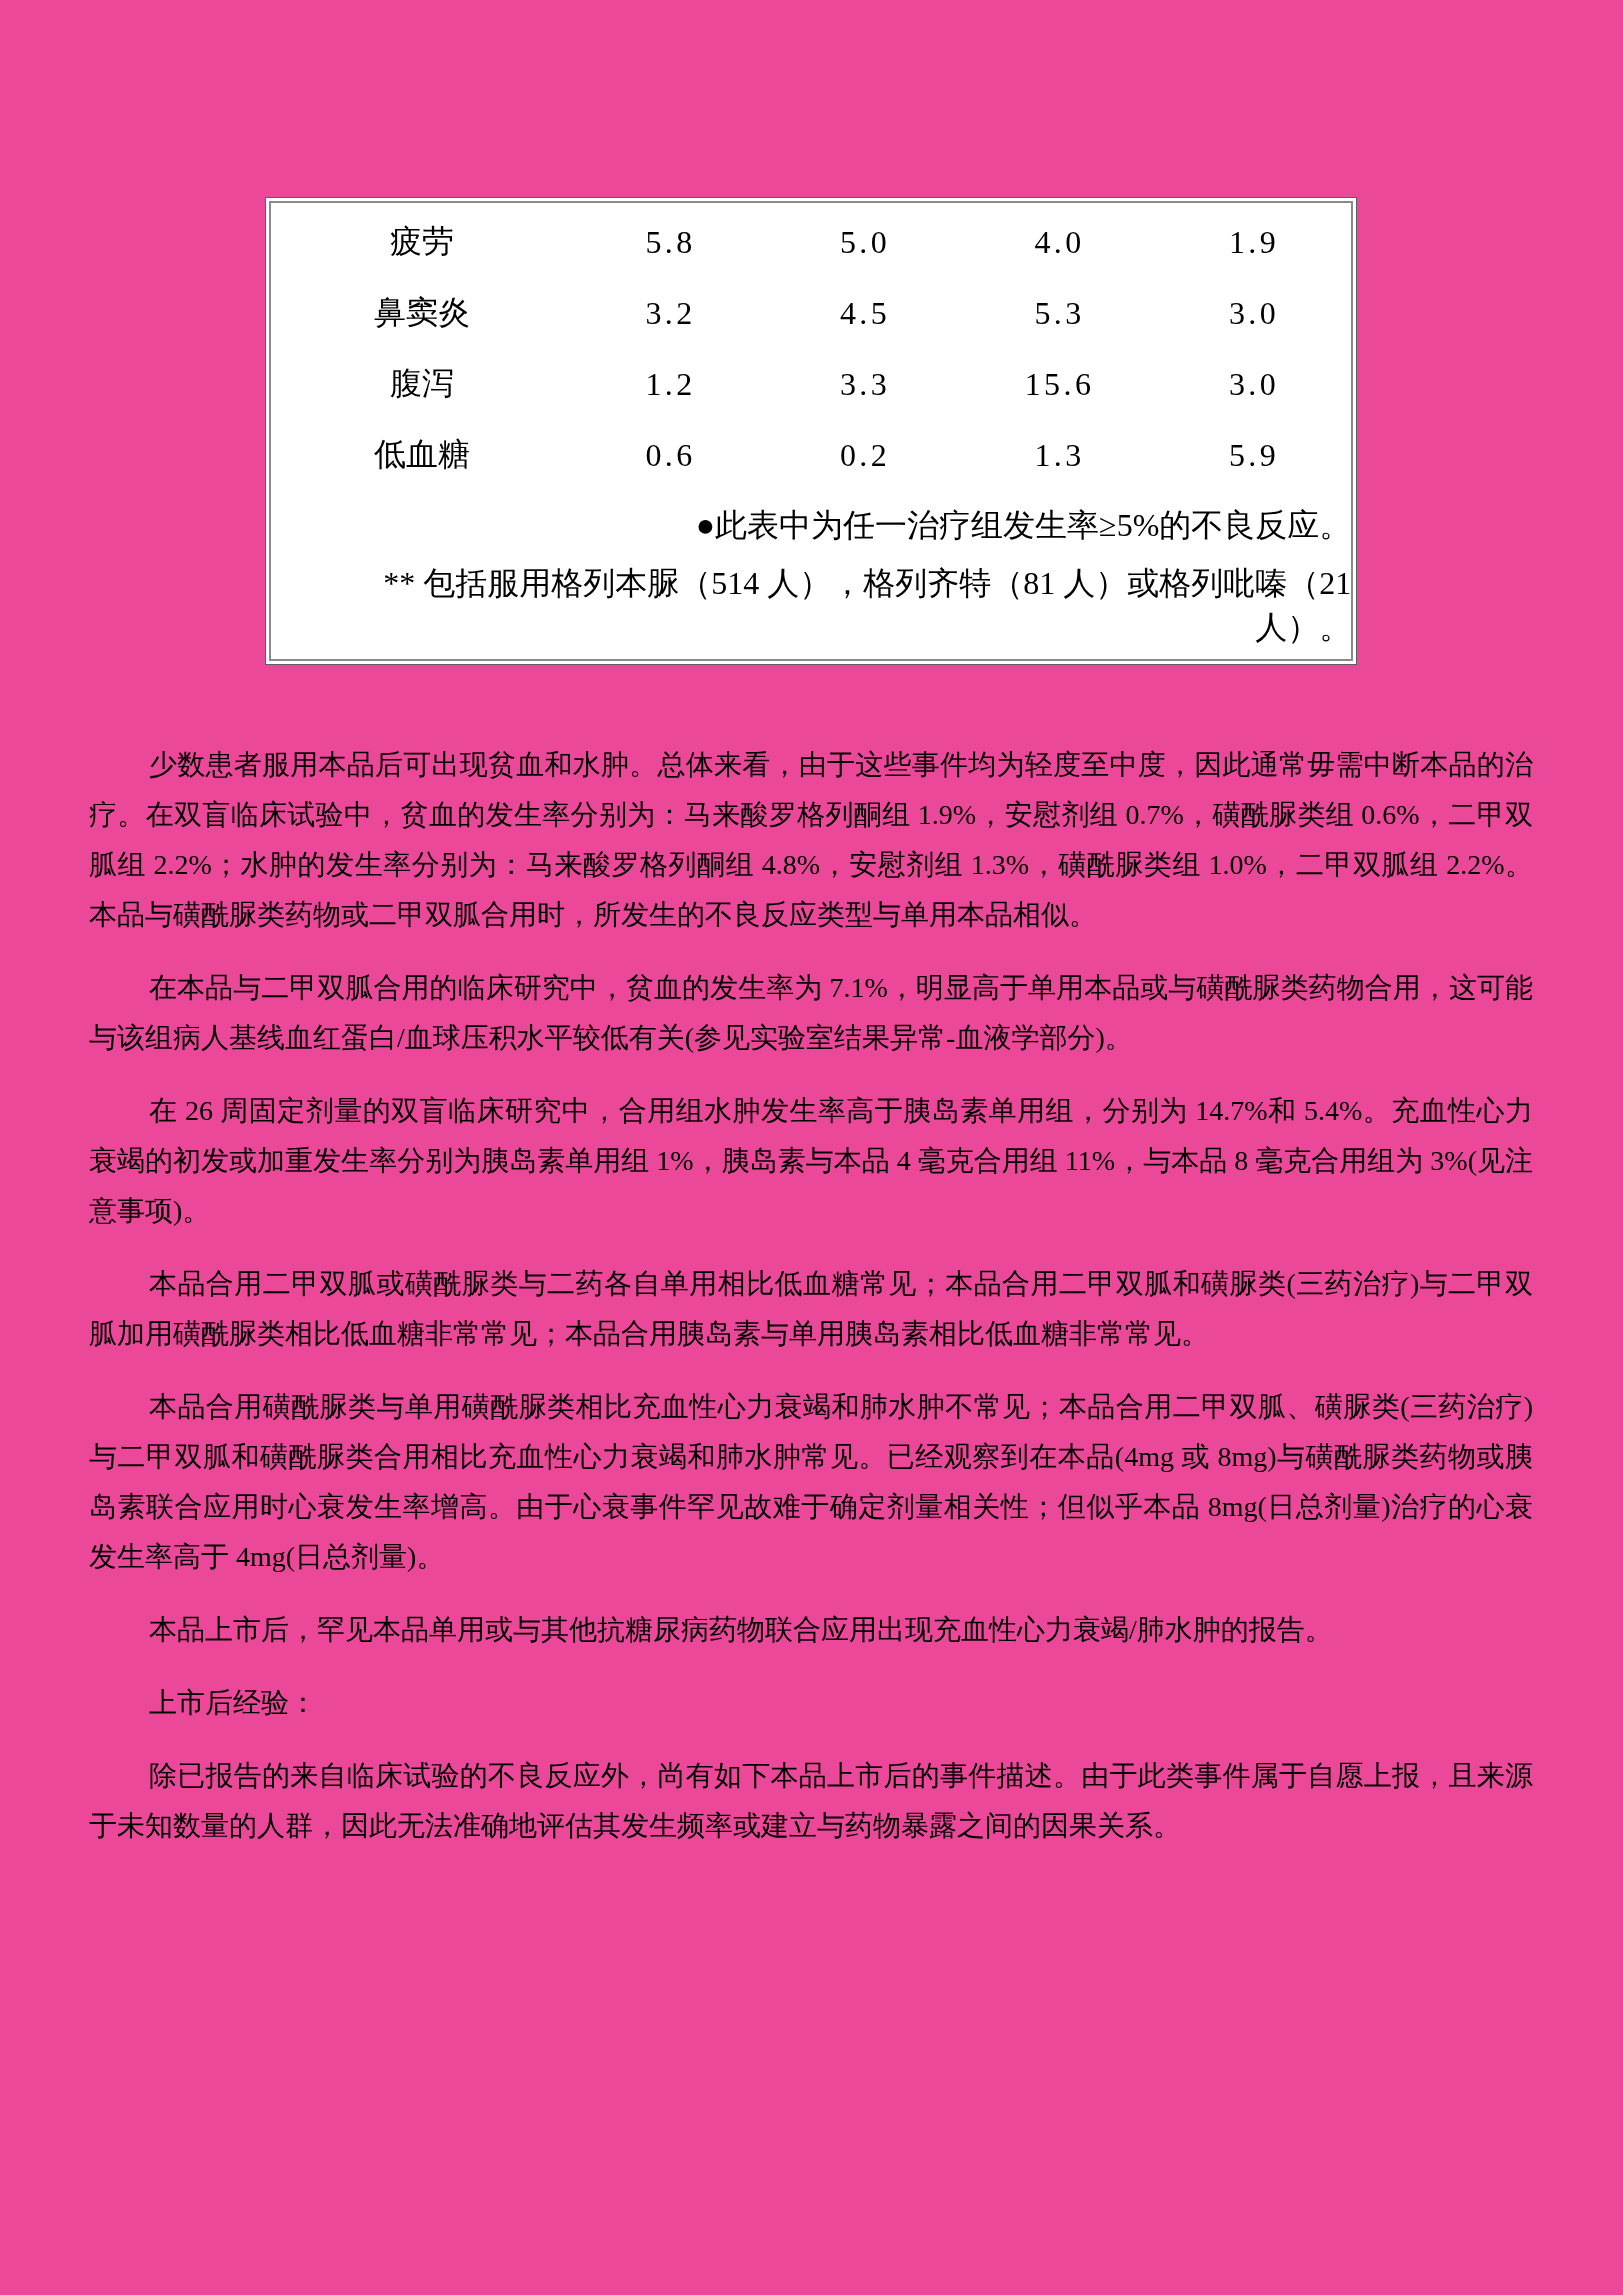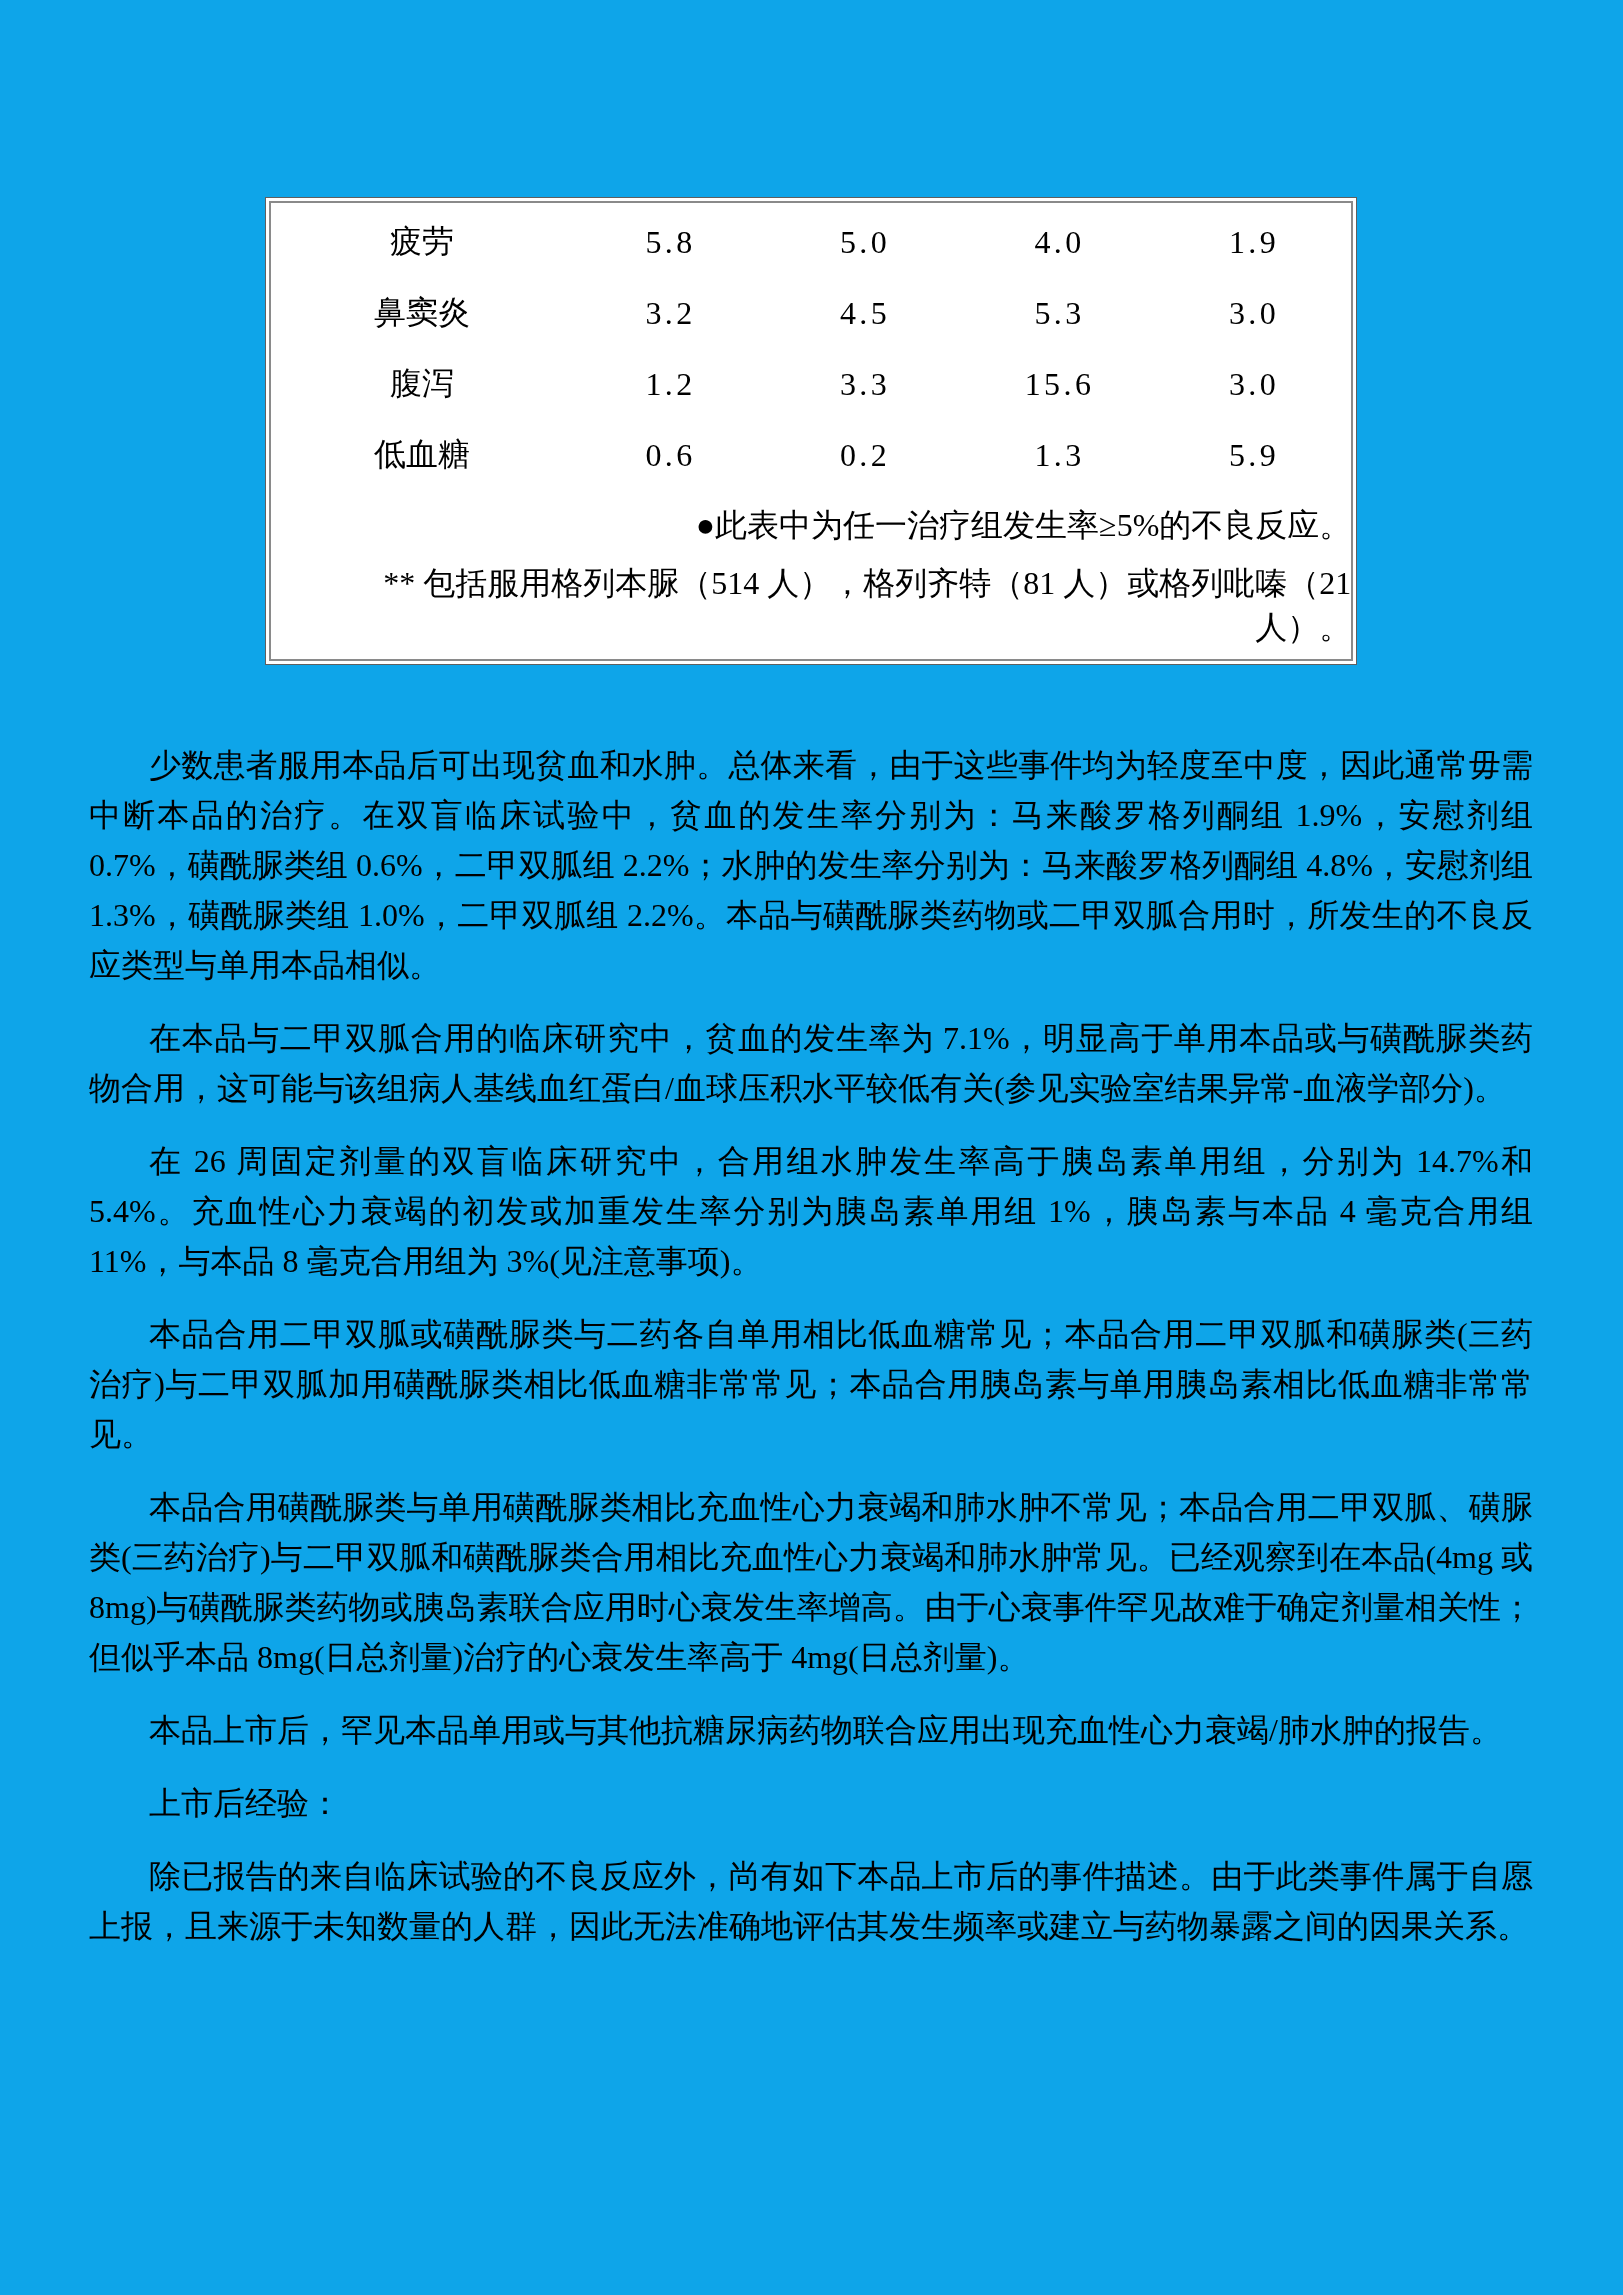--- a/index.html
+++ b/index.html
@@ -1,20 +1,20 @@
 <!DOCTYPE html>
 <html style="font-size:11px"><head>
 <meta charset="utf-8">
 <style>
   html, body { margin: 0; padding: 0; background: #ffffff; }
   .page {
     position: relative;
     width: 1623px;
     height: 2295px;
-    background: #0ea5e9;
+    background: #ec4899;
     color: #000000;
     font-family: "Liberation Serif", "DejaVu Serif", serif;
     overflow: hidden;
   }
 
   
   .adr-outer {
     position: absolute;
     left: 265px;
     top: 197px;
@@ -41,21 +41,21 @@
 
   
   .content {
     position: absolute;
     left: 89px;
     top: 740px;
     width: 1444px;
   }
   .content p {
     margin: 0 0 23px 0;
-    font-size: 32px;
+    font-size: 28px;
     line-height: 50px;
     text-align: justify;
     text-indent: 60px;
   }
 </style>
 </head>
 <body>
 
 <div class="page">
 

